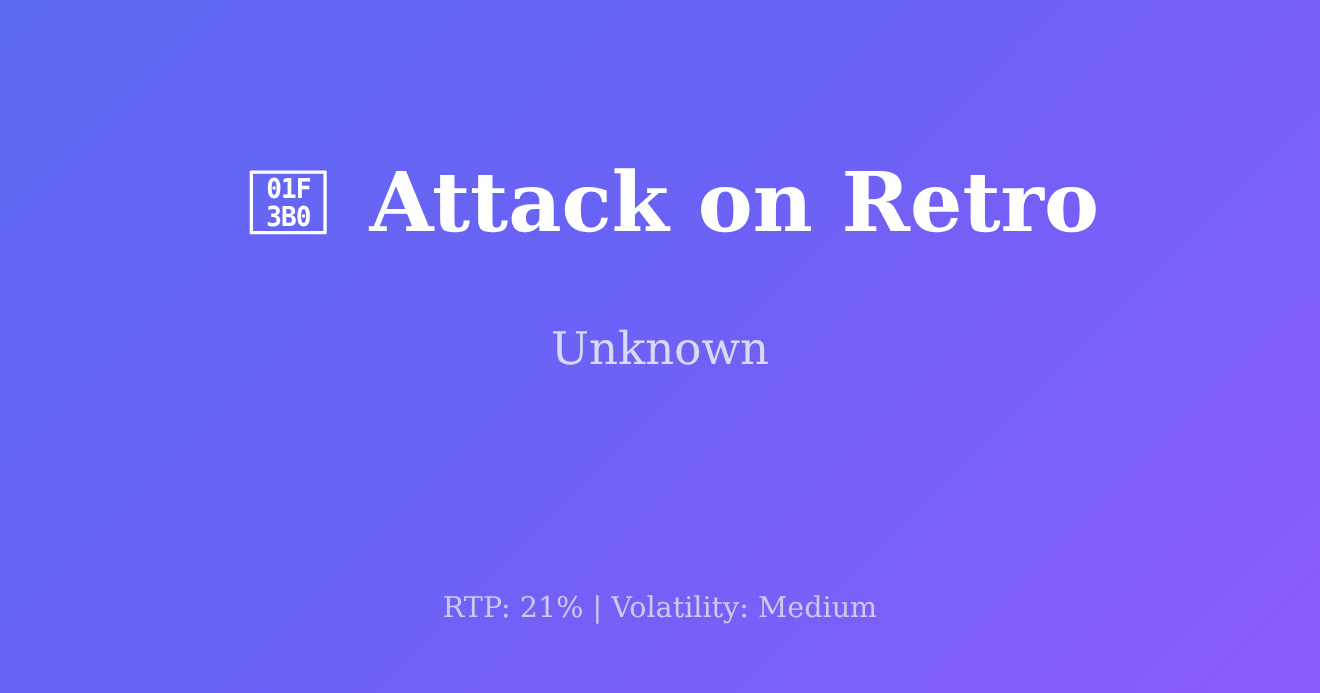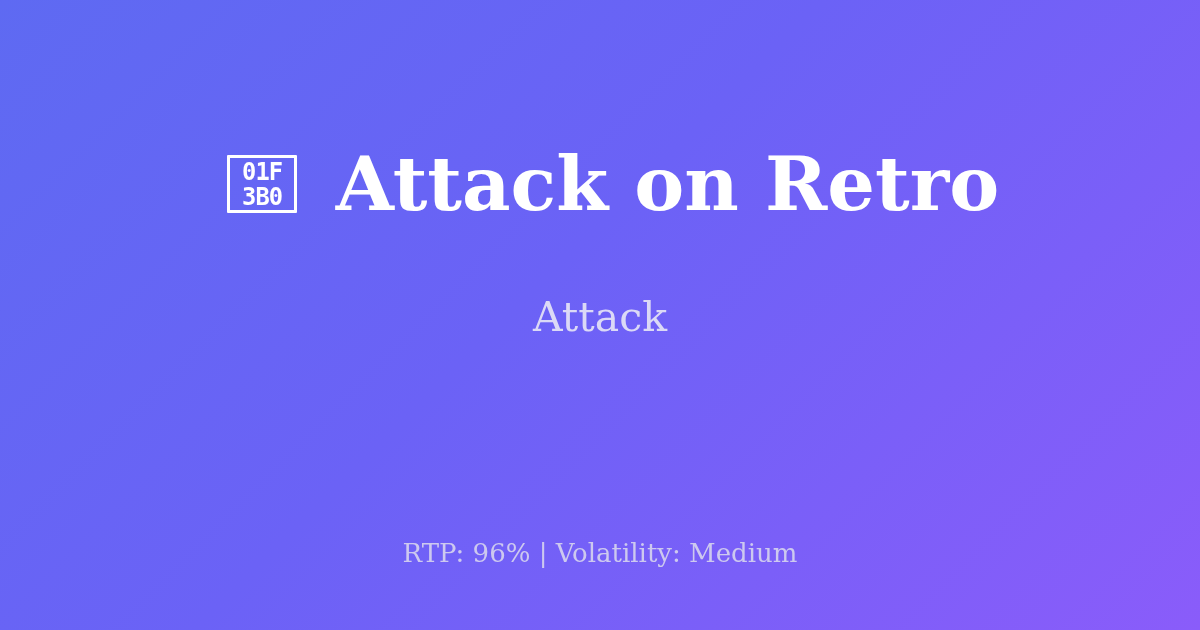--- a/index.html
+++ b/index.html
@@ -114,19 +114,19 @@
   <div class="hero-block">
 
     <div class="title-row">
       <span class="tofu-glyph">
         <span>01F</span>
         <span>3B0</span>
       </span>
       <h1 class="card-title">Attack on Retro</h1>
     </div>
 
-    <p class="card-subtitle">Attack</p>
+    <p class="card-subtitle">Unknown</p>
 
   </div>
 
-  <div class="card-footer">RTP: 96% | Volatility: Medium</div>
+  <div class="card-footer">RTP: 21% | Volatility: Medium</div>
 
 </div>
 
 </body></html>

